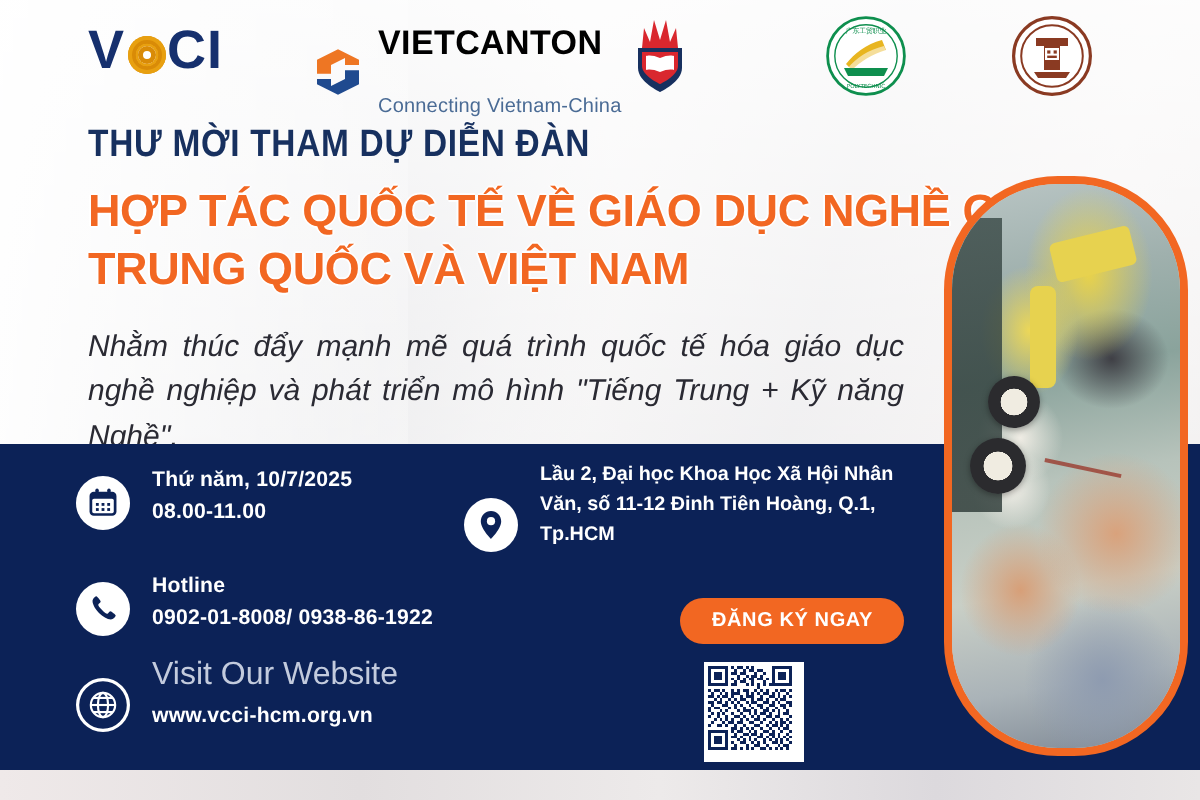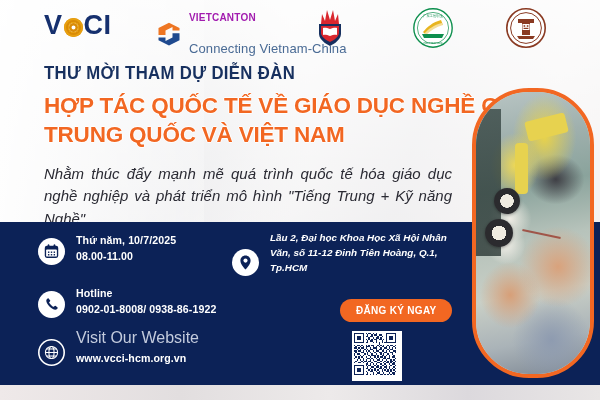--- a/index.html
+++ b/index.html
@@ -87,27 +87,27 @@
     display: flex;
     align-items: center;
     gap: 6px;
   }
   .vc-mark {
     width: 28px; height: 28px;
     flex: none;
   }
   .vc-text { line-height: 1.05; }
   .vc-name {
+    font-size: 17px;
+    font-weight: bold;
+    color: #000000;
+    letter-spacing: 0.2px;
+  }
+  .vc-tag {
     font-size: 10px;
-    font-weight: bold;
-    color: #a21caf;
-    letter-spacing: 0.2px;
-  }
-  .vc-tag {
-    font-size: 13px;
     color: #4a6b95;
     letter-spacing: 0.1px;
     margin-top: 18px;
   }
 
   .logo-shield { position: absolute; left: 313px; top: 8px; }
   .logo-green  { position: absolute; left: 412px; top: 7px; }
   .logo-brown  { position: absolute; left: 505px; top: 7px; }
 
   
@@ -191,21 +191,20 @@
   }
   .t-muted {
     font-size: 16px;
     color: #c3cbdd;
     line-height: 1.5;
   }
   .t-addr {
     font-size: 9.9px;
     font-weight: bold;
     line-height: 1.5;
-    font-style: italic;
   }
 
   
   .cta {
     position: absolute;
     left: 340px; top: 299px;
     padding: 6px 16px 6px;
     border-radius: 20px;
     background: #f26722;
     color: #ffffff;

